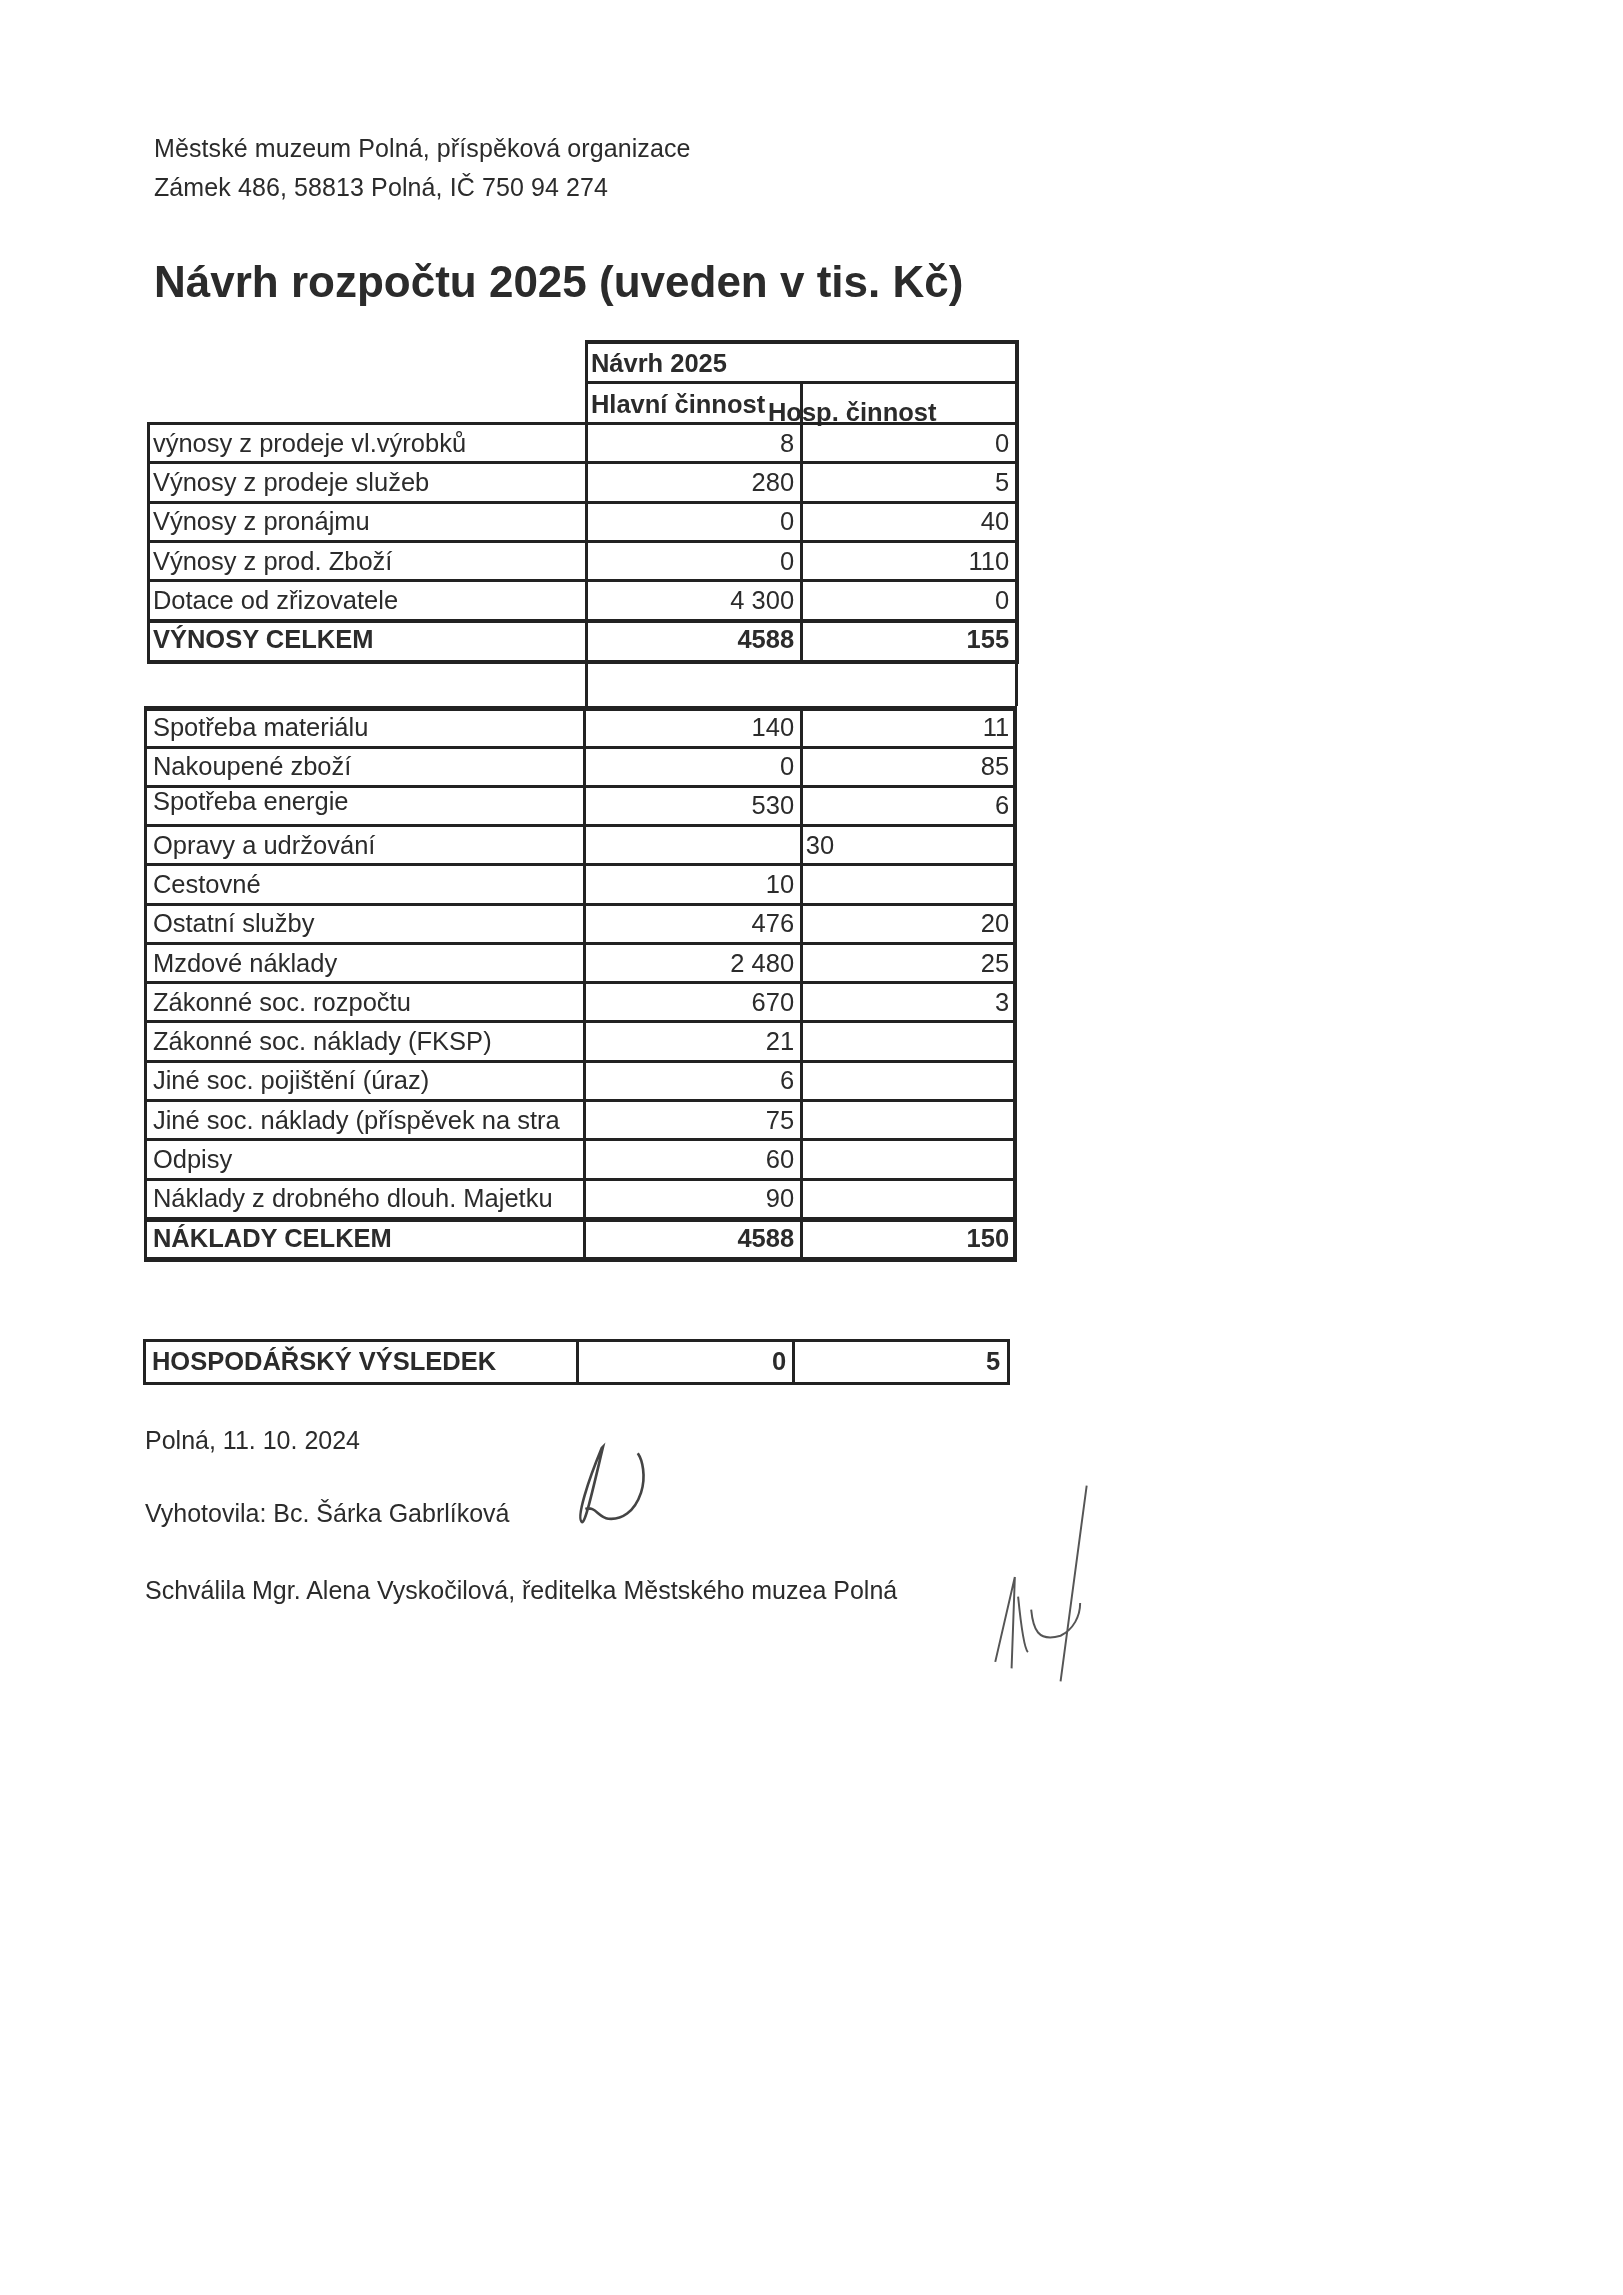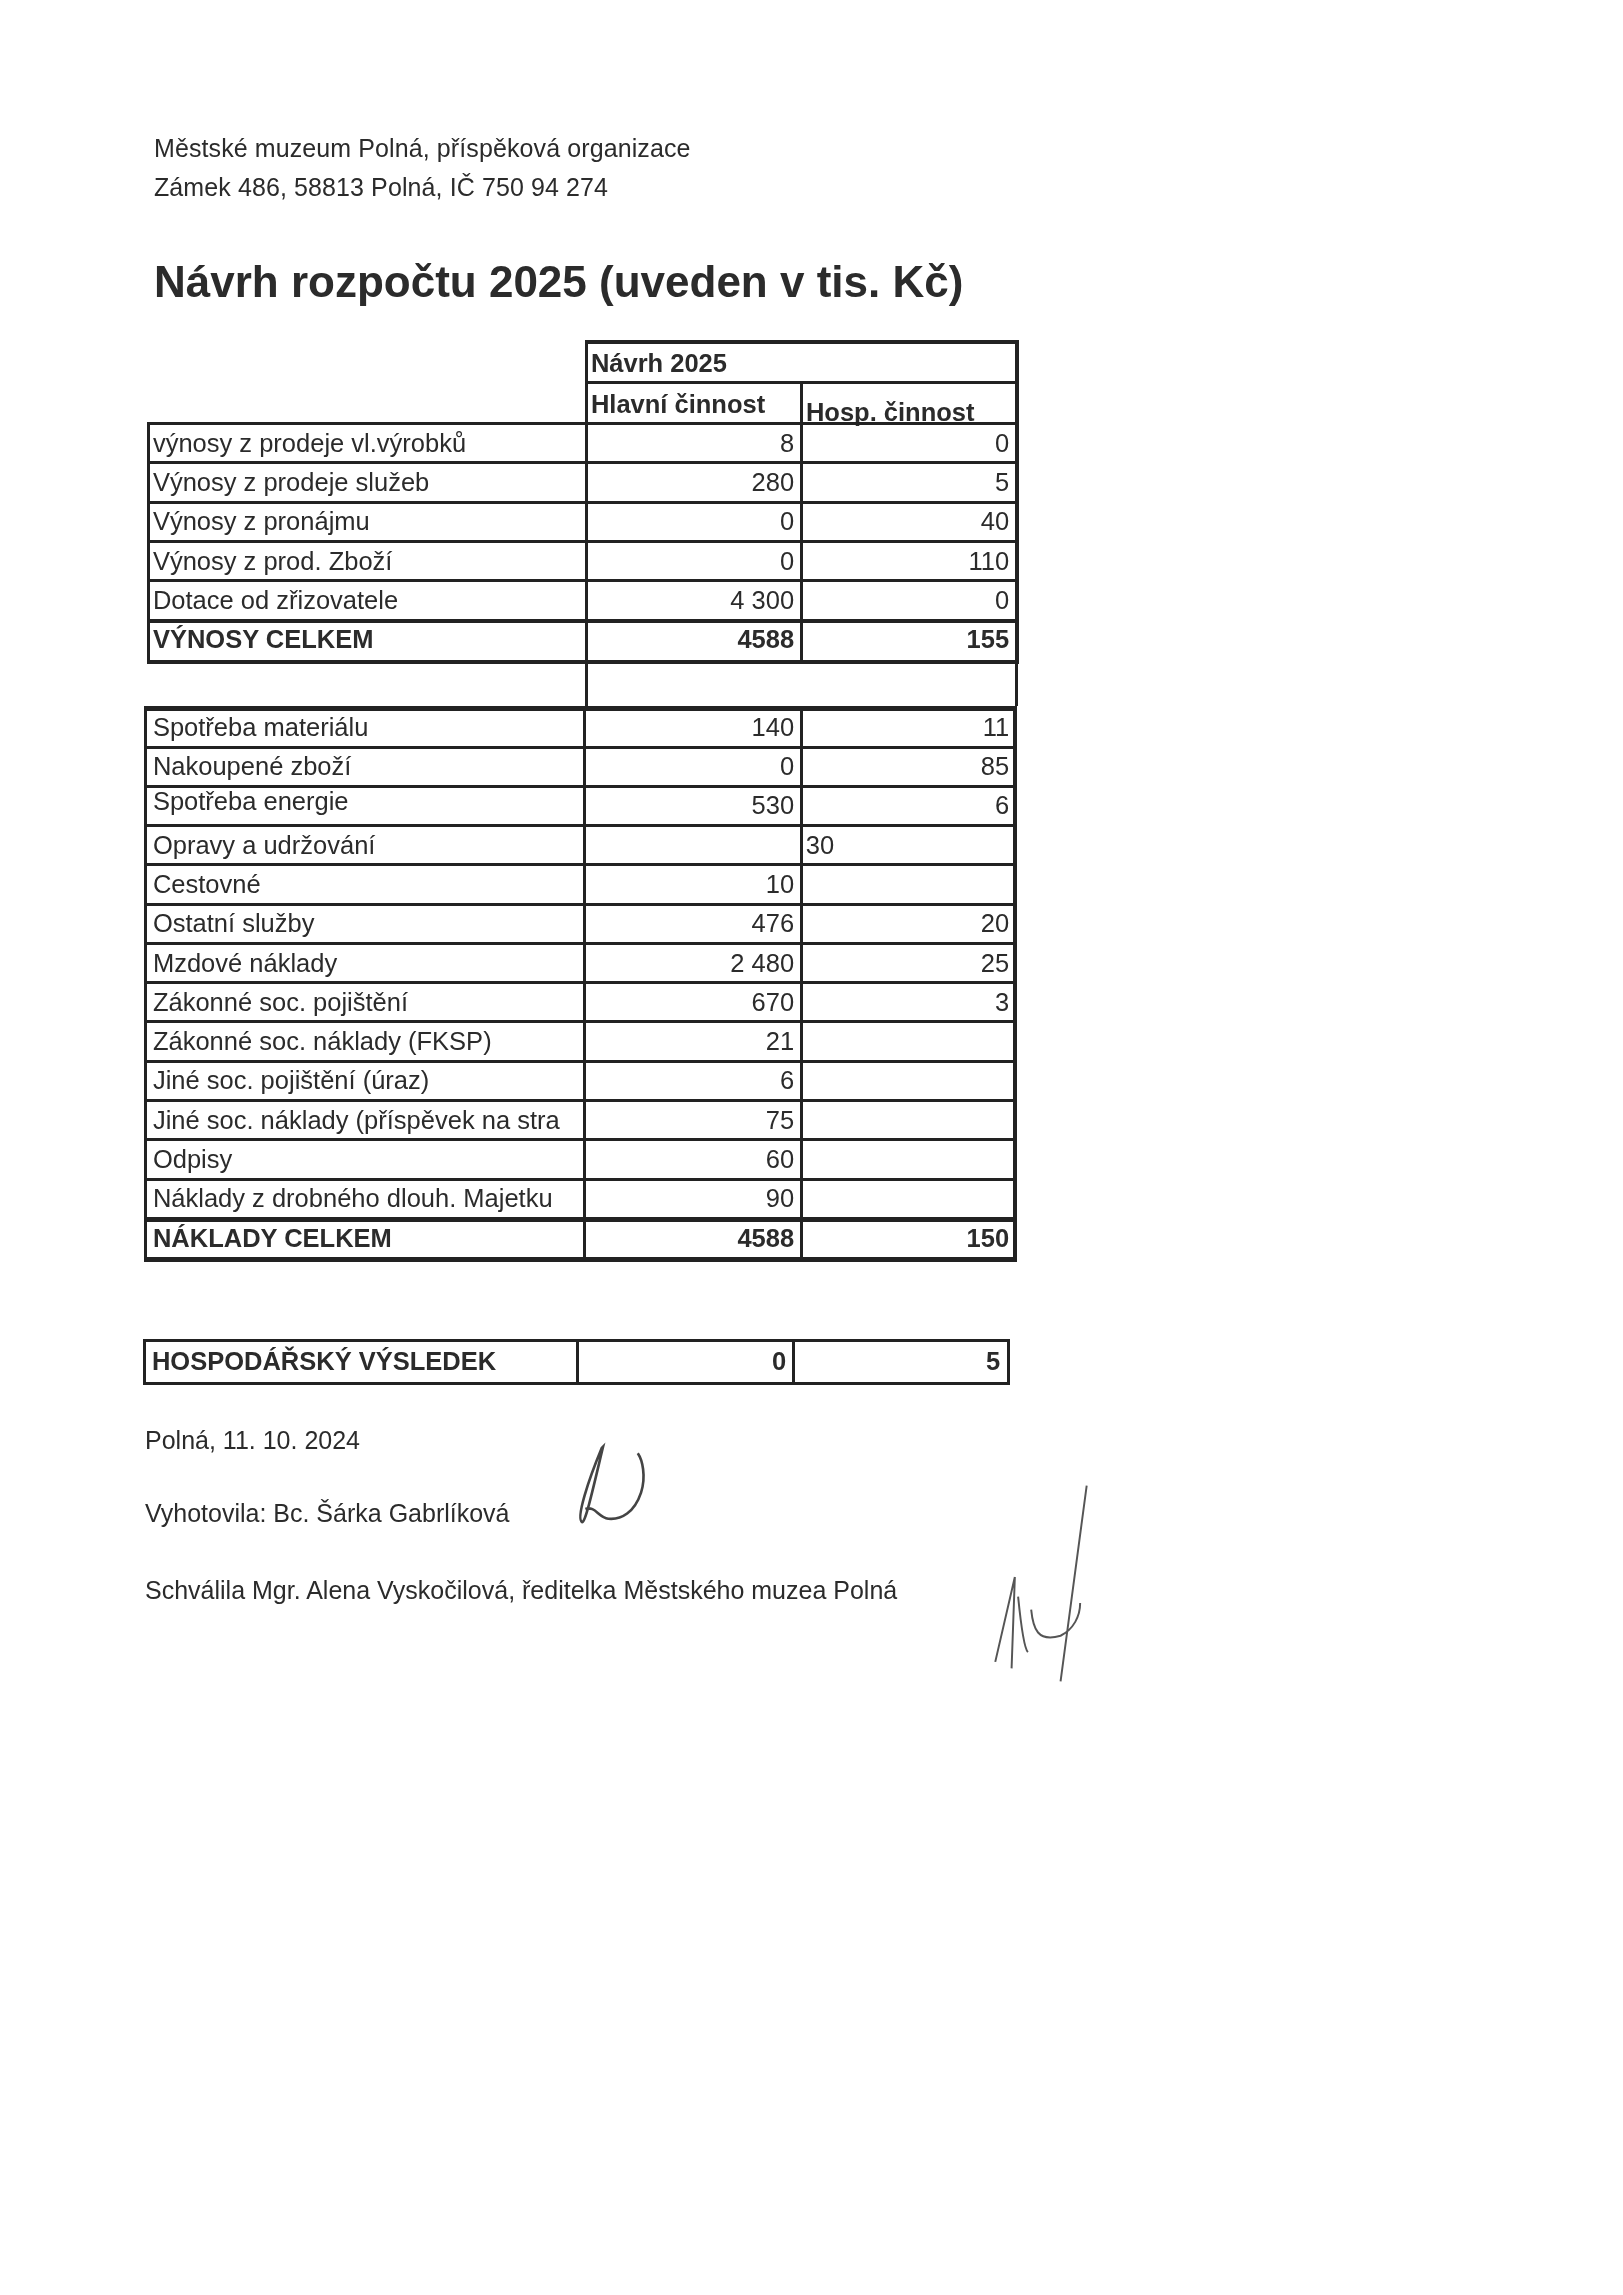--- a/index.html
+++ b/index.html
@@ -36,21 +36,21 @@
 <div class="title">Návrh rozpočtu 2025 (uveden v tis. Kč)</div>
 
 <div id="table" class="tbl">
     <div class="hline" style="left:585px;top:340px;width:431px;height:3.9px;"></div>
     <div class="hline" style="left:585px;top:381px;width:431px;height:3.3px;"></div>
     <div class="vline" style="left:585px;top:340px;height:83px;width:3.3px;"></div>
     <div class="vline" style="left:1015px;top:340px;height:83px;width:3.9px;"></div>
     <div class="vline" style="left:800px;top:381px;height:41px;width:2.6px;"></div>
     <div class="cell label bold" style="left:587px;top:343px;width:431px;height:41px;">Návrh 2025</div>
     <div class="cell label bold" style="left:587px;top:384px;width:215px;height:41px;">Hlavní činnost</div>
-    <div class="cell label bold" style="left:802px;top:384px;width:216px;height:58px;">Hosp. činnost</div>
+    <div class="cell label bold" style="left:764px;top:384px;width:216px;height:58px;">Hosp. činnost</div>
     <div class="hline" style="left:147px;top:422px;width:869px;height:2.6px;"></div>
     <div class="cell label" style="left:149px;top:425px;width:434px;height:37px;">výnosy z prodeje vl.výrobků</div>
     <div class="cell num" style="left:587px;top:425px;width:211px;height:37px;">8</div>
     <div class="cell num" style="left:802px;top:425px;width:211px;height:37px;">0</div>
     <div class="hline" style="left:147px;top:461px;width:869px;height:2.6px;"></div>
     <div class="cell label" style="left:149px;top:464px;width:434px;height:37px;">Výnosy z prodeje služeb</div>
     <div class="cell num" style="left:587px;top:464px;width:211px;height:37px;">280</div>
     <div class="cell num" style="left:802px;top:464px;width:211px;height:37px;">5</div>
     <div class="hline" style="left:147px;top:501px;width:869px;height:2.6px;"></div>
     <div class="cell label" style="left:149px;top:503px;width:434px;height:37px;">Výnosy z pronájmu</div>
@@ -98,21 +98,21 @@
     <div class="cell num" style="left:802px;top:866px;width:211px;height:37px;"></div>
     <div class="hline" style="left:147px;top:903px;width:869px;height:2.6px;"></div>
     <div class="cell label" style="left:149px;top:905px;width:434px;height:37px;">Ostatní služby</div>
     <div class="cell num" style="left:587px;top:905px;width:211px;height:37px;">476</div>
     <div class="cell num" style="left:802px;top:905px;width:211px;height:37px;">20</div>
     <div class="hline" style="left:147px;top:942px;width:869px;height:2.6px;"></div>
     <div class="cell label" style="left:149px;top:945px;width:434px;height:37px;">Mzdové náklady</div>
     <div class="cell num" style="left:587px;top:945px;width:211px;height:37px;">2 480</div>
     <div class="cell num" style="left:802px;top:945px;width:211px;height:37px;">25</div>
     <div class="hline" style="left:147px;top:981px;width:869px;height:2.6px;"></div>
-    <div class="cell label" style="left:149px;top:984px;width:434px;height:37px;">Zákonné soc. pojištění</div>
+    <div class="cell label" style="left:149px;top:984px;width:434px;height:37px;">Zákonné soc. rozpočtu</div>
     <div class="cell num" style="left:587px;top:984px;width:211px;height:37px;">670</div>
     <div class="cell num" style="left:802px;top:984px;width:211px;height:37px;">3</div>
     <div class="hline" style="left:147px;top:1020px;width:869px;height:2.6px;"></div>
     <div class="cell label" style="left:149px;top:1023px;width:434px;height:37px;">Zákonné soc. náklady (FKSP)</div>
     <div class="cell num" style="left:587px;top:1023px;width:211px;height:37px;">21</div>
     <div class="cell num" style="left:802px;top:1023px;width:211px;height:37px;"></div>
     <div class="hline" style="left:147px;top:1060px;width:869px;height:2.6px;"></div>
     <div class="cell label" style="left:149px;top:1062px;width:434px;height:37px;">Jiné soc. pojištění (úraz)</div>
     <div class="cell num" style="left:587px;top:1062px;width:211px;height:37px;">6</div>
     <div class="cell num" style="left:802px;top:1062px;width:211px;height:37px;"></div>

